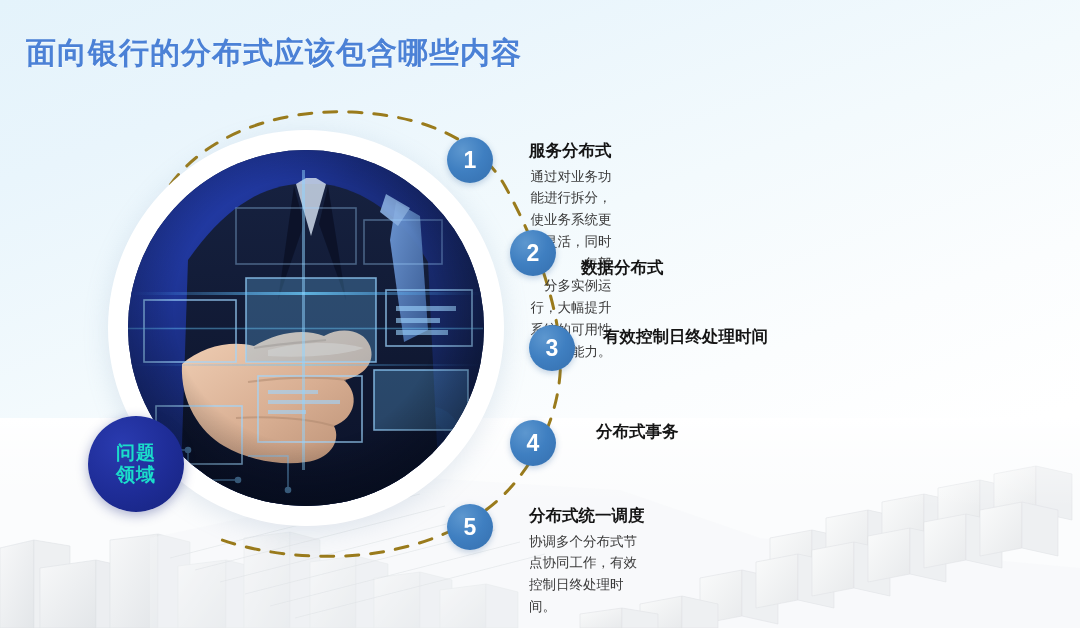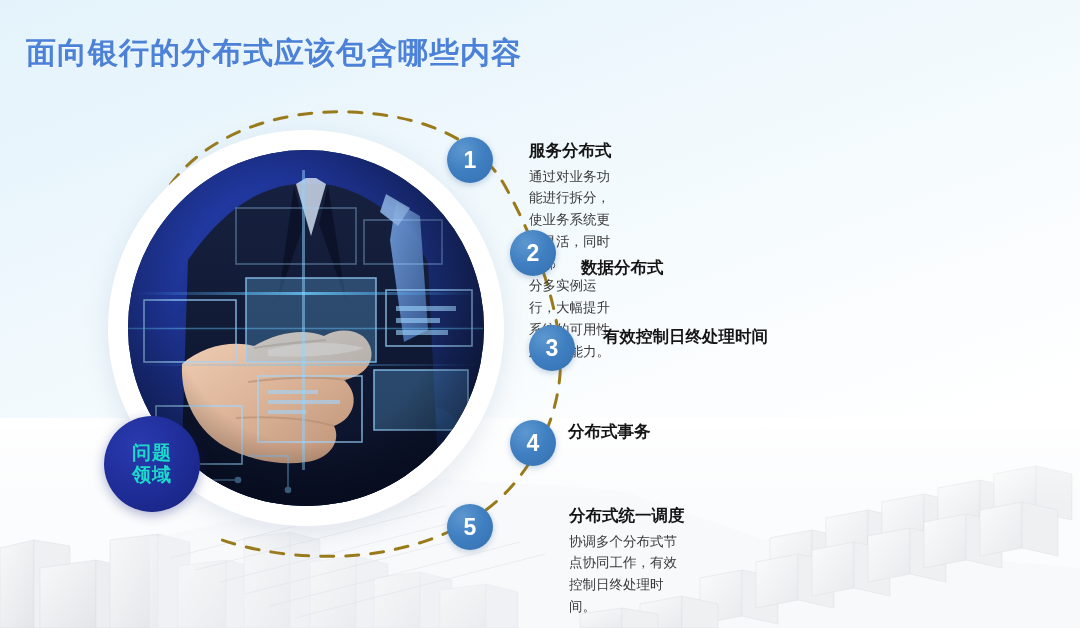--- a/index.html
+++ b/index.html
@@ -74,21 +74,21 @@
     width: 356px; height: 356px;
     border-radius: 50%;
     overflow: hidden;
     background: #0c1d4a;
   }
   .photo-circle svg { display: block; width: 100%; height: 100%; }
 
   
   .domain-badge {
     position: absolute;
-    left: 104px;
+    left: 88px;
     top: 416px;
     width: 96px;
     height: 96px;
     border-radius: 50%;
     background: radial-gradient(circle at 35% 30%, #2a3bb0 0%, #1e2c96 55%, #16237e 100%);
     display: flex;
     flex-direction: column;
     align-items: center;
     justify-content: center;
     color: #1bdcca;
@@ -130,33 +130,33 @@
   }
   .item-desc {
     font-size: 13.5px;
     color: #3a3a3a;
     line-height: 1.62;
     white-space: pre-line;
   }
 
   
   #item-1 .badge { left: 447px; top: 137px; }
-  #item-1 .item-text { left: 529px; top: 140px; }
+  #item-1 .item-text { left: 529px; top: 140px; text-align: right; }
 
   #item-2 .badge { left: 510px; top: 230px; }
   #item-2 .item-text { left: 581px; top: 231px; margin-top: 26px; }
 
   #item-3 .badge { left: 529px; top: 325px; }
   #item-3 .item-text { left: 603px; top: 326px; }
 
   #item-4 .badge { left: 510px; top: 420px; }
-  #item-4 .item-text { left: 568px; top: 421px; }
+  #item-4 .item-text { left: 596px; top: 421px; }
 
   #item-5 .badge { left: 447px; top: 504px; }
-  #item-5 .item-text { left: 529px; top: 505px; margin-left: 40px; }
+  #item-5 .item-text { left: 529px; top: 505px; }
 </style>
 </head>
 <body>
 
 <div id="slide">
 
   <div class="landscape">
     <svg viewBox="0 0 1080 210" preserveAspectRatio="none" aria-hidden="true">
       <defs>
         <linearGradient id="fadeTop" x1="0" y1="0" x2="0" y2="1">

